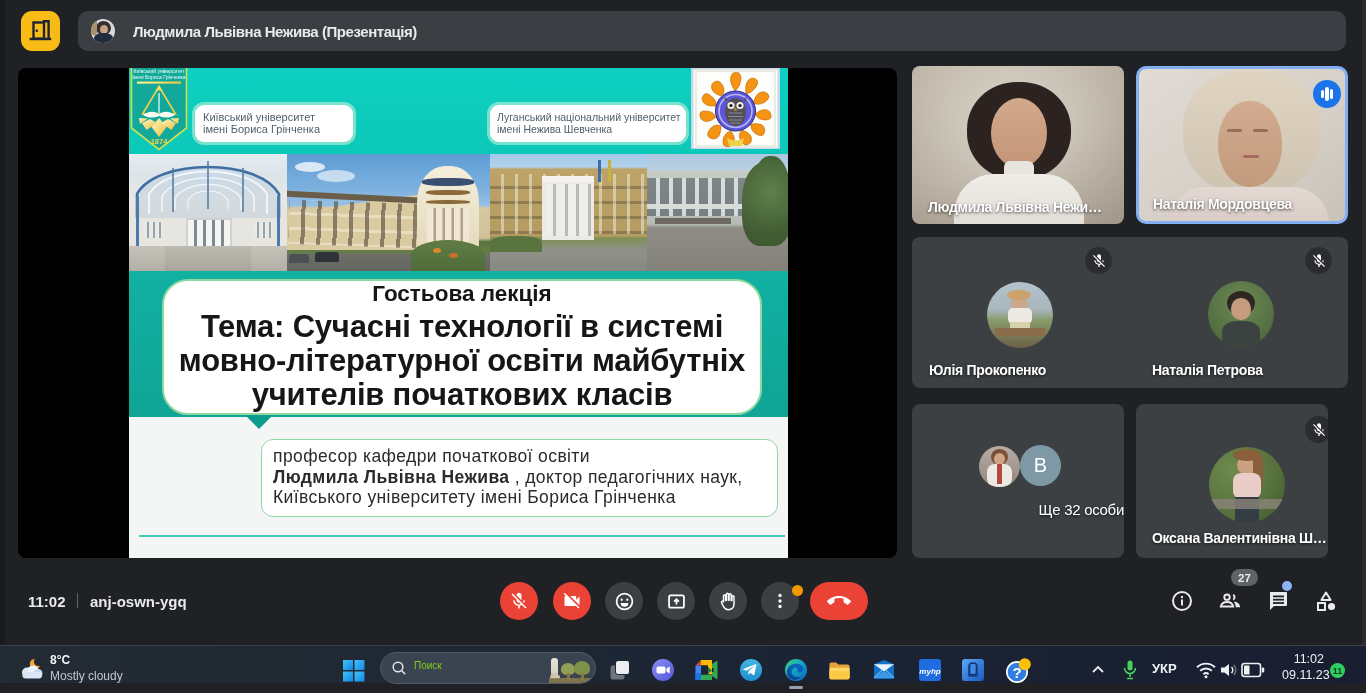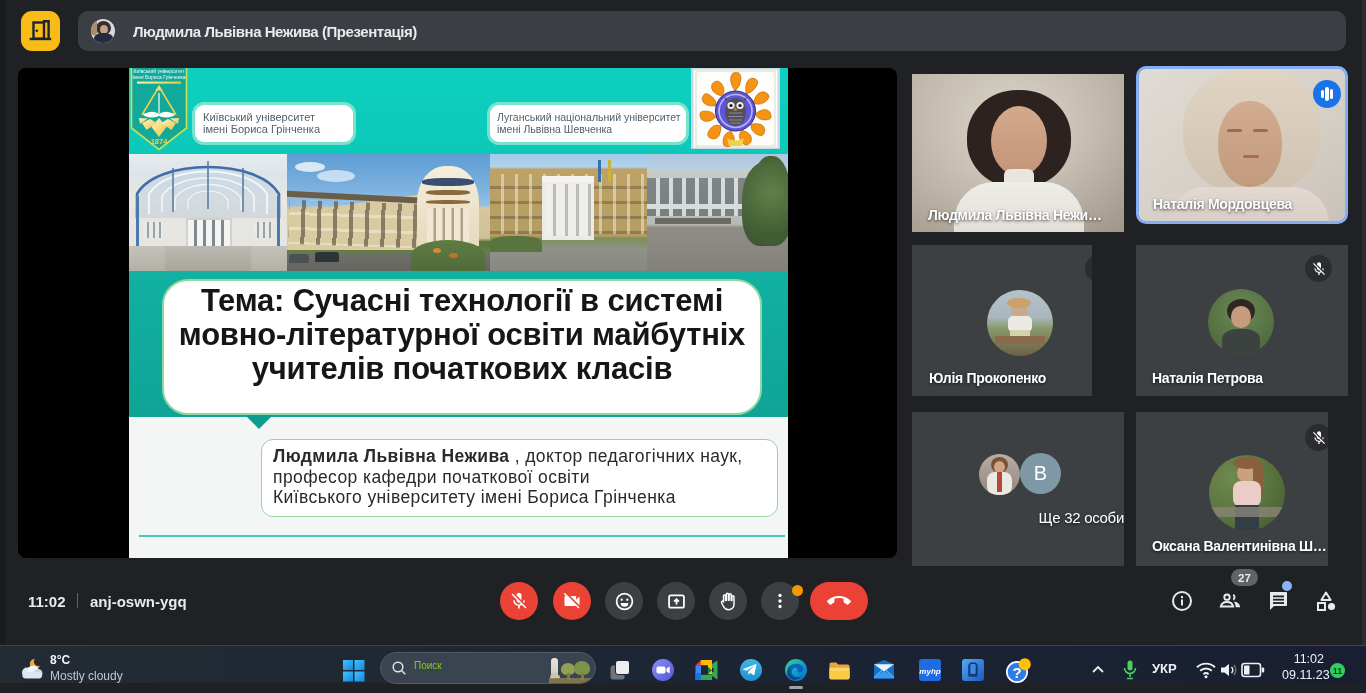--- a/index.html
+++ b/index.html
@@ -1,19 +1,19 @@
 <!DOCTYPE html>
 <html><head><meta charset="utf-8">
 <style>
   html,body{margin:0;padding:0;}
   body{width:1366px;height:693px;background:#202124;font-family:"Liberation Sans",sans-serif;position:relative;overflow:hidden;}
   .abs{position:absolute;}
   .name{position:absolute;color:#fff;font-size:14px;font-weight:700;text-shadow:0 1px 3px rgba(0,0,0,.7);letter-spacing:-.3px;}
   .micoff{position:absolute;width:27px;height:27px;border-radius:50%;background:rgba(32,33,36,.62);display:flex;align-items:center;justify-content:center;}
-  .tile{position:absolute;border-radius:0;background:#3c4043;overflow:hidden;margin-top:8px;}
+  .tile{position:absolute;border-radius:8px;background:#3c4043;overflow:hidden;}
 </style></head>
 <body>
 
 <div class="abs" style="left:21px;top:11px;width:39px;height:40px;border-radius:11px;background:#f9bb16;display:flex;align-items:center;justify-content:center;">
   <svg width="39" height="40" viewBox="0 0 39 40">
     <g fill="none" stroke="#1c2433" stroke-width="2.4" stroke-linecap="square">
       <rect x="12.5" y="11.5" width="10.5" height="16.2" fill="none"></rect>
       <path d="M23 10.2 h4.6 v17.5"></path>
       <path d="M9.8 28 H29"></path>
     </g>
@@ -113,21 +113,21 @@
     <path d="M49 51 L40 51.5 L48 57 Z" fill="url(#pet)"></path>
     <text x="29" y="77" font-size="7.5" fill="#f0d44e" text-anchor="middle" font-weight="bold" font-family="Liberation Sans">1874</text>
   </svg>
 
   <div class="abs" style="left:66px;top:37px;width:158px;height:37px;border-radius:9px;background:#fff;box-shadow:0 0 0 3px rgba(210,245,220,.55);color:#51616b;font-size:11px;line-height:11.5px;display:flex;flex-direction:column;justify-content:center;padding-left:8px;box-sizing:border-box;white-space:nowrap;">
     <div>Київський університет</div>
       <div>імені Бориса Грінченка</div>
   </div>
   <div class="abs" style="left:361px;top:37px;width:196px;height:37px;border-radius:9px;background:#fff;box-shadow:0 0 0 3px rgba(210,245,220,.55);color:#51616b;font-size:10.5px;line-height:11.5px;display:flex;flex-direction:column;justify-content:center;padding-left:7px;box-sizing:border-box;white-space:nowrap;">
     <div>Луганський національний університет</div>
-      <div>імені Львівна Шевченка</div>
+      <div>імені Нежива Шевченка</div>
   </div>
 
   <svg class="abs" style="left:562px;top:0px;" width="89" height="81" viewBox="0 0 89 81">
     <rect x="0" y="0" width="89" height="81" fill="#badcf2"></rect>
     <rect x="2" y="1" width="85" height="79" fill="#fdfdfb" stroke="#cdd4da" stroke-width="1"></rect>
     <rect x="5" y="3" width="79" height="75" fill="none" stroke="#d8dcc8" stroke-width="1"></rect>
     <g fill="#f59312" stroke="#b05f06" stroke-width="0.5">
       <path d="M44 23 q-8 -12 -2 -18 q8 -3 8 6 q0 7 -6 12z"></path>
       <path d="M55 26 q-2 -14 6 -16 q9 1 4 9 q-4 6 -10 7z"></path>
       <path d="M62 35 q4 -13 12 -11 q8 4 0 10 q-6 4 -12 1z"></path>
@@ -147,27 +147,28 @@
     <circle cx="40" cy="37.5" r="3.6" fill="#ecece8"></circle>
       <circle cx="49" cy="37.5" r="3.6" fill="#ecece8"></circle>
     <circle cx="40" cy="37.5" r="1.6" fill="#18181c"></circle>
       <circle cx="49" cy="37.5" r="1.6" fill="#18181c"></circle>
     <path d="M44.5 39.5 l1.8 3 h-3.6 Z" fill="#c89a20"></path>
     <path d="M38 45 h13 M37 48.5 h15 M38 52 h13 M39.5 55 h10" stroke="#8a8a92" stroke-width="1"></path>
     <path d="M36 70 q8.5 5 17 0 l-2 8 h-13 Z" fill="#edd24a"></path>
   </svg>
 
   <div class="abs" style="left:33px;top:211px;width:600px;height:136px;background:#fff;border:2px solid #8fd8a0;border-radius:26px;box-sizing:border-box;text-align:center;color:#161616;">
+    <div style="margin-top:0px;font-size:22.5px;font-weight:700;">Гостьова лекція</div>
     <div style="margin-top:3px;font-size:31px;font-weight:700;line-height:34px;letter-spacing:-.2px;">Тема: Сучасні технології в системі<br>мовно-літературної освіти майбутніх<br>учителів початкових класів</div>
   </div>
   <div class="abs" style="left:116px;top:347px;width:0;height:0;border-left:14px solid transparent;border-right:14px solid transparent;border-top:14px solid #0d9d8f;"></div>
 
   <div class="abs" style="left:132px;top:371px;width:517px;height:78px;background:#fff;border:1.5px solid #8fd8a0;border-radius:12px;box-sizing:border-box;padding:6px 0 0 11px;color:#2a2a2a;font-size:17.5px;line-height:20.5px;letter-spacing:.4px;">
+    <div>професор кафедри початкової освіти</div>
     <div><b>Людмила Львівна Нежива</b> , доктор педагогічних наук,</div>
-    <div>професор кафедри початкової освіти</div>
     <div>Київського університету імені Бориса Грінченка</div>
   </div>
   <div class="abs" style="left:10px;top:467px;width:646px;height:1.5px;background:#49c9bb;"></div>
 </div>
 
 <div class="tile" style="left:912px;top:66px;width:212px;height:158px;background:linear-gradient(160deg,#ddd5c6 0%,#cfc6b7 55%,#bcb2a4 100%);">
   <div class="abs" style="left:0;top:0;width:212px;height:158px;background:radial-gradient(ellipse at 50% 40%,rgba(255,255,255,.25),rgba(90,80,70,.28) 95%);"></div>
   <div class="abs" style="left:55px;top:16px;width:104px;height:98px;border-radius:48%;background:#2c2220;"></div>
   <div class="abs" style="left:79px;top:32px;width:56px;height:70px;border-radius:50%;background:linear-gradient(180deg,#d3a98c,#c39478);"></div>
   <div class="abs" style="left:92px;top:95px;width:30px;height:22px;background:#e8e5df;border-radius:6px;"></div>
@@ -185,21 +186,21 @@
     <div class="abs" style="left:30px;top:118px;width:160px;height:40px;background:linear-gradient(180deg,#e3d8d2,#d8ccc5);border-radius:36px 36px 0 0;"></div>
   </div>
   <div class="abs" style="left:177px;top:14px;width:28px;height:28px;border-radius:50%;background:#1a73e8;">
     <div class="abs" style="left:7.5px;top:10px;width:3.2px;height:8px;border-radius:2px;background:#fff;"></div>
     <div class="abs" style="left:12.4px;top:7px;width:3.2px;height:14px;border-radius:2px;background:#fff;"></div>
     <div class="abs" style="left:17.3px;top:9px;width:3.2px;height:10px;border-radius:2px;background:#fff;"></div>
   </div>
   <div class="name" style="left:17px;bottom:12px;">Наталія Мордовцева</div>
 </div>
 
-<div class="tile" style="left:912px;top:237px;width:180px;height:151px;">
+<div class="tile" style="left:912px;top:237px;width:212px;height:151px;padding-left:24px;">
   <div class="abs" style="left:75px;top:45px;width:66px;height:66px;border-radius:50%;overflow:hidden;background:linear-gradient(180deg,#b4c2cc 0%,#a9b6be 42%,#879a6a 58%,#6d5f46 100%);">
     <div class="abs" style="left:24px;top:14px;width:17px;height:15px;border-radius:50%;background:#c9a98a;"></div>
     <div class="abs" style="left:20px;top:8px;width:24px;height:10px;border-radius:50%;background:#caa26a;"></div>
     <div class="abs" style="left:21px;top:26px;width:24px;height:16px;border-radius:5px;background:#ece9e2;"></div>
     <div class="abs" style="left:23px;top:40px;width:20px;height:10px;background:#d6d2ac;"></div>
     <div class="abs" style="left:8px;top:46px;width:50px;height:8px;background:#8a6c4c;"></div>
   </div>
   <div class="micoff" style="left:173px;top:10px;">
       <svg width="16" height="16" viewBox="0 0 24 24" fill="#fff">
         <path d="M19 11h-1.7c0 .74-.16 1.43-.43 2.05l1.23 1.23c.56-.98.9-2.09.9-3.28zm-4.02.17c0-.06.02-.11.02-.17V5c0-1.66-1.34-3-3-3S9 3.34 9 5v.18l5.98 5.99zM4.27 3L3 4.27l6.01 6.01V11c0 1.66 1.33 3 2.99 3 .22 0 .44-.03.65-.08l1.66 1.66c-.71.33-1.5.52-2.31.52-2.76 0-5.3-2.1-5.3-5.1H5c0 3.41 2.72 6.23 6 6.72V21h2v-3.28c.91-.13 1.77-.45 2.54-.9L19.73 21 21 19.73 4.27 3z"></path>

